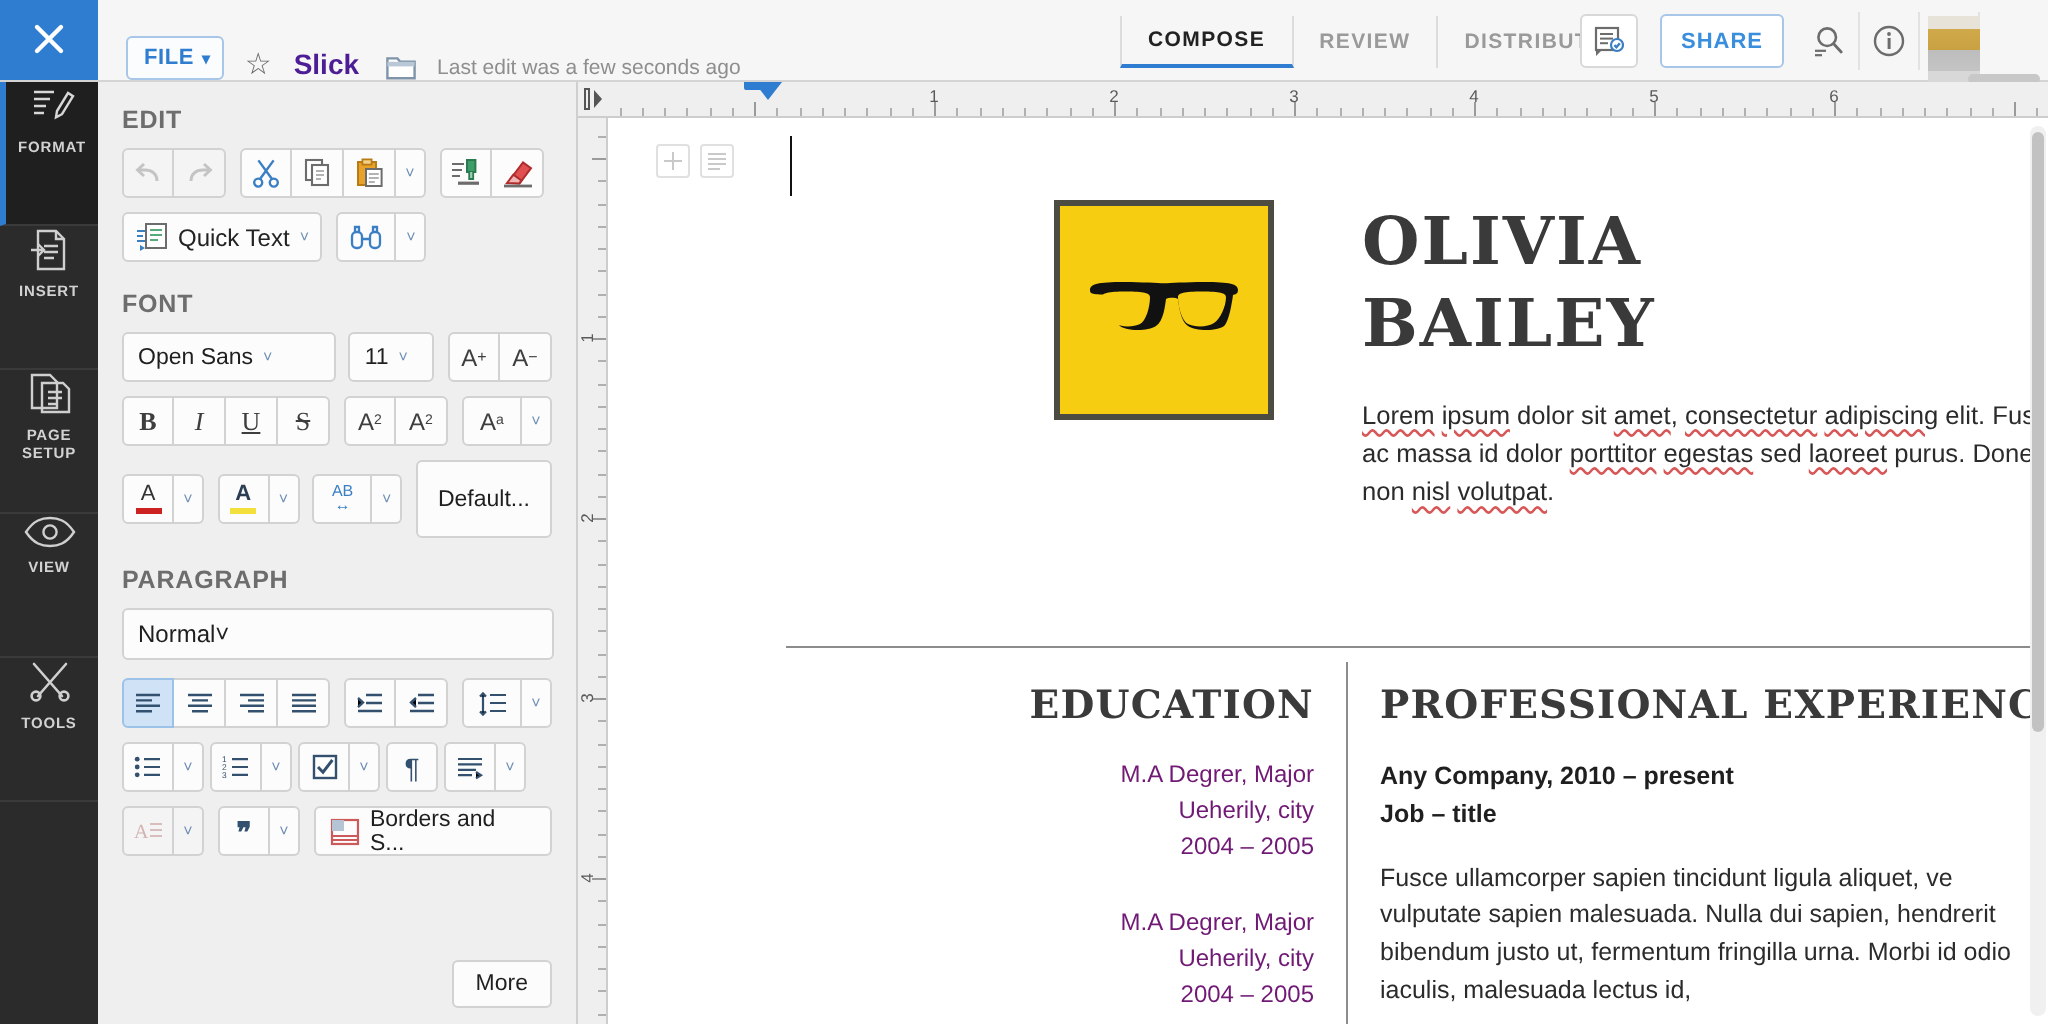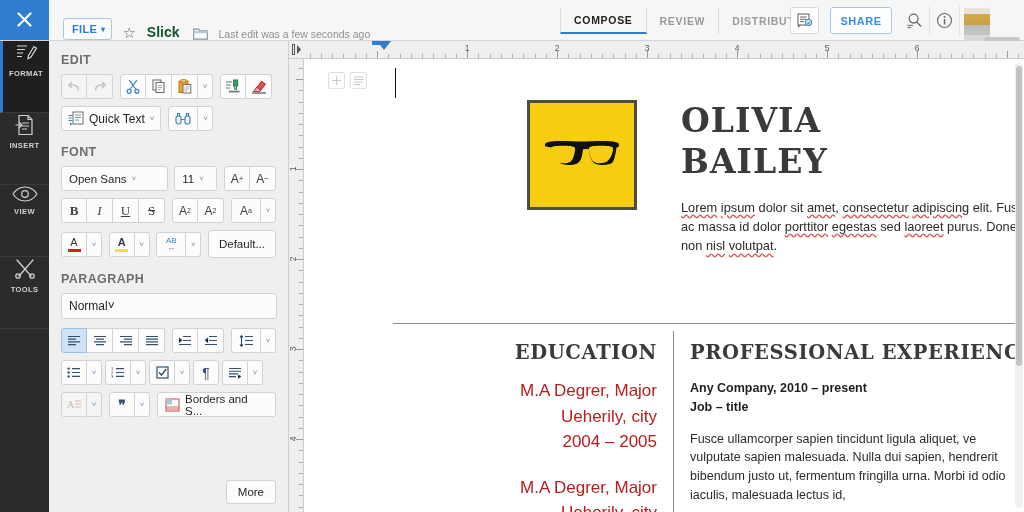--- a/index.html
+++ b/index.html
@@ -34,21 +34,21 @@
     color: #2e7dd1; font-size: 11px; font-weight: bold; letter-spacing: .3px;
     display: flex; align-items: center; gap: 4px; cursor: pointer;
   }
   .file-btn .caret { font-size: 8px; color:#2e7dd1; }
 
   .star-btn {
     margin-left: 10px; font-size: 15px; color: #666; cursor: pointer;
     line-height: 1;
   }
   .doc-title {
-    margin-left: 11px; font-size: 14px; font-weight: bold; color: #14532d;
+    margin-left: 11px; font-size: 14px; font-weight: bold; color: #4c1d95;
   }
   .folder-ico { margin-left: 13px; display:flex; align-items:center; cursor:pointer; }
   .last-edit {
     margin-left: 11px; font-size: 10.5px; color: #8e8e8e; white-space: nowrap;
   }
 
   .tabs {
     position: absolute; left: 560px; top: 8px;
     display: flex; align-items: stretch; height: 26px;
   }
@@ -143,21 +143,21 @@
     height: 25px; background: #fcfcfc; border: 1px solid #d2d2d2;
     border-radius: 3px; display: flex; align-items: center;
     justify-content: flex-start; padding: 0 5px 0 7px;
     font-size: 11.5px; color: #1f1f1f; cursor: pointer;
   }
   .sel-box .caret { font-size: 8px; color: #6f8fb5; margin-left: 5px; }
   .font-name { width: 110px; }
   .font-size { width: 44px; }
 
   .def-btn {
-    height: 28px; padding: 1px 10px; background: #fcfcfc;
+    height: 39px; padding: 1px 10px; background: #fcfcfc;
     border: 1px solid #d2d2d2; border-radius: 3px;
     font-size: 11.5px; color: #1f1f1f; display: flex; align-items: center;
     cursor: pointer;
   }
   .para-sel {
     width: 216px; height: 26px; background: #fcfcfc;
     border: 1px solid #d2d2d2; border-radius: 3px;
     display: flex; align-items: center; 
     padding: 0 7px; font-size: 12px; color: #1f1f1f; cursor: pointer;
     margin-bottom: 9px;
@@ -260,21 +260,21 @@
     height: 181px; background: #8c8c8c;
   }
 
   .col-edu { position: absolute; left: 88px; top: 281px; width: 264px; text-align: right; }
   .col-exp { position: absolute; left: 385px; top: 281px; width: 340px; }
   .sec-h {
     font-family: "DejaVu Serif", serif; font-weight: bold;
     font-size: 19.5px; letter-spacing: .6px; color: #3a3a3a;
     white-space: nowrap;
   }
-  .edu-blk { margin-top: 14px; font-size: 17px; line-height: 1.5; color: #b91c1c; }
+  .edu-blk { margin-top: 14px; font-size: 12px; line-height: 1.5; color: #701a75; }
   .exp-head { margin-top: 15px; font-size: 12.5px; font-weight: bold; line-height: 1.5; color: #1f1f1f; }
   .exp-body { margin-top: 13px; font-size: 12.5px; line-height: 1.5; color: #2b2b2b; }
 
   .vscroll {
     position: absolute; right: 1px; top: 22px; width: 8px; height: 445px;
     background: #f0f0f0; border-radius: 4px; cursor: pointer;
   }
   .vscroll-thumb {
     position: absolute; left: 1px; top: 3px; width: 6px; height: 300px;
     background: #c2c2c2; border-radius: 3px;
@@ -382,20 +382,30 @@
         <g fill="none" stroke="#cfcfcf" stroke-width="1.2">
           <path d="M6 2.5h9l4 4v15H6z"></path>
           <path d="M15 2.5v4h4"></path>
           <path d="M9 10h7M9 13h7M9 16h5"></path>
           <path d="M2.5 12h6M6 9l3 3-3 3"></path>
         </g>
       </svg>
       <div class="rail-label">INSERT</div>
     </div>
 
+    <div class="rail-item">
+      <svg width="24" height="24" viewBox="0 0 24 24">
+        <g fill="none" stroke="#cfcfcf" stroke-width="1.2">
+          <path d="M3 2.5h9l3.5 3.5v13H3z"></path>
+          <path d="M8 6.5h10.5l3 3V21H8z"></path>
+          <path d="M11 11h7M11 14h7M11 17h5"></path>
+        </g>
+      </svg>
+      <div class="rail-label"><span>PAGE</span><br><span>SETUP</span></div>
+    </div>
 
     <div class="rail-item">
       <svg width="26" height="18" viewBox="0 0 26 18">
         <g fill="none" stroke="#cfcfcf" stroke-width="1.2">
           <path d="M1 9c4-6 8-7 12-7s8 1 12 7c-4 6-8 7-12 7S5 15 1 9z"></path>
           <circle cx="13" cy="9" r="3.3"></circle>
         </g>
       </svg>
       <div class="rail-label">VIEW</div>
     </div>

